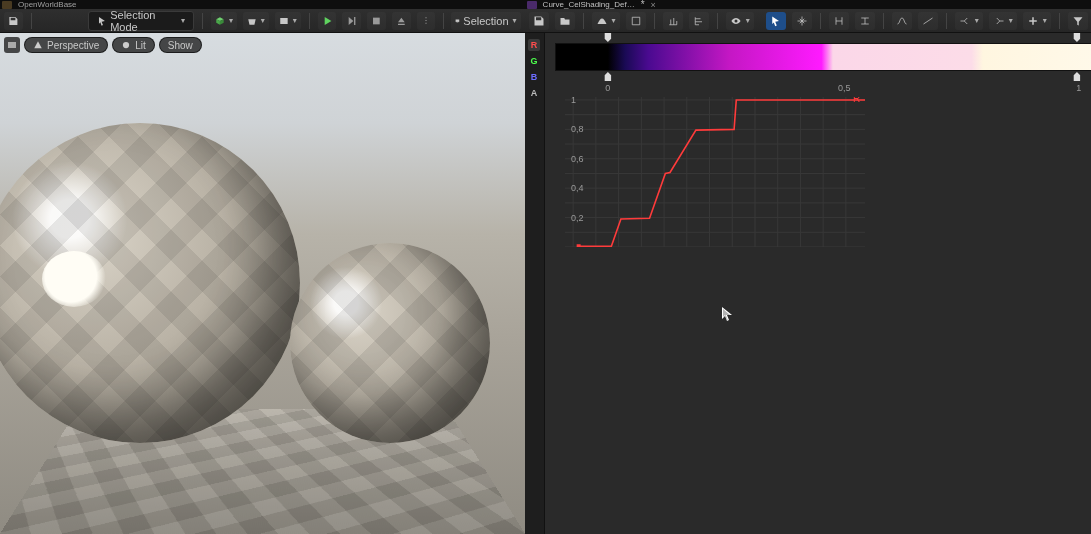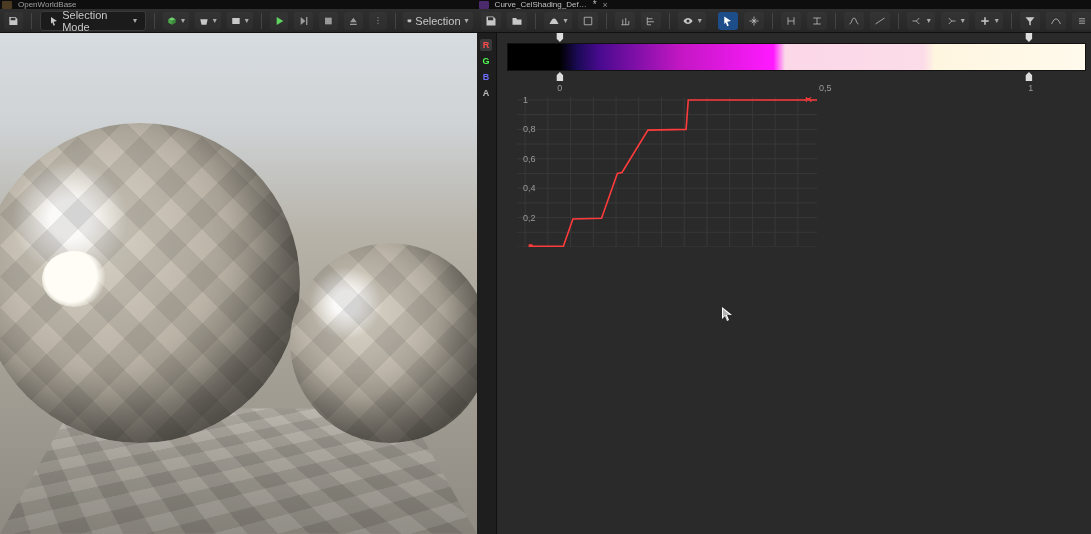--- a/index.html
+++ b/index.html
@@ -46,21 +46,21 @@
     min-width: 18px;
     padding: 0 4px;
     display:flex; align-items:center; justify-content:center;
     gap:3px;
     border-radius:3px;
     background: rgba(255,255,255,0.03);
     cursor:pointer;
   }
   .tbtn svg { width:12px; height:12px; }
   .tbtn .chev { font-size:8px; color:#aaa; margin-left:1px;}
-  .selmode { background:#1b1b1b; border:1px solid #3a3a3a; padding:0 8px; height:20px;}
+  .selmode { background:#1b1b1b; border:1px solid #3a3a3a; padding:0 8px; height:20px;margin-left:48px;}
   .sep { width:1px; height:16px; background:#444; margin:0 2px;}
   .play svg path{fill:#5fd35f;}
   .spacer{flex:1;}
 
   
   .viewport {
     flex:1;
     position:relative;
     background: linear-gradient(#d7dce0 0%, #cfd3d6 18%, #b7b3a9 40%, #a9a49a 60%, #8f8b82 100%);
     overflow:hidden;
@@ -240,20 +240,42 @@
       <span class="chev">▾</span>
     </div>
   </div>
 
   <div class="viewport">
     <div class="floor"></div>
     <div class="sphere checker sphere1"></div>
     <div class="sphere checker sphere2"></div>
     <div class="highlight"></div>
 
+    <div class="vp-overlay">
+      <div class="vp-menu">
+        <svg width="10" height="10" viewBox="0 0 10 10">
+            <path stroke="#ccc" stroke-width="1.4" d="M1 3h8M1 5h8M1 7h8"></path>
+          </svg>
+      </div>
+      <div class="vp-pill">
+        <svg width="10" height="10" viewBox="0 0 16 16">
+            <path fill="#ccc" d="M2 13L8 2l6 11H2z"></path>
+          </svg>
+        <span>Perspective</span>
+      </div>
+      <div class="vp-pill">
+        <svg width="10" height="10" viewBox="0 0 16 16">
+            <circle fill="#ccc" cx="8" cy="8" r="5"></circle>
+          </svg>
+        <span>Lit</span>
+      </div>
+      <div class="vp-pill">
+        <span>Show</span>
+      </div>
+    </div>
   </div>
 </div>
 
 <div class="divider"></div>
 
 <div class="panel-right">
   <div class="tabstrip right">
     <span class="icon" style="background:#4a2a6a"></span>
     <span class="tablabel">Curve_CelShading_Def…</span>
     <span style="color:#bbb;font-size:10px">*</span>
@@ -389,21 +411,21 @@
             <div class="tick" style="left: calc(90.2% - 8.04px);"></div>
           </div>
         <div class="gradient-strip" style="margin:0 10px;"></div>
         <div class="tick-row" id="botticks" style="height:10px">
             <div class="tick bot" style="left: calc(9.2% + 8.16px);"></div>
             <div class="tick bot" style="left: calc(90.2% - 8.04px);"></div>
           </div>
       </div>
       <div class="axis-row" id="xaxis" style="margin:0 10px;">
           <span class="axis-lbl" style="left: 9.2%;">0</span>
-          <span class="axis-lbl" style="left: 50%; margin-left: 29px;">0,5</span>
+          <span class="axis-lbl" style="left: 50%;">0,5</span>
           <span class="axis-lbl" style="left: 90.5%;">1</span>
         </div>
 
       <svg id="graph" class="graph" style="top:64px;">
           <g class="grid">
             <line x1="8.181818181818182" y1="0" x2="8.181818181818182" y2="150"></line>
             <line x1="30.909090909090903" y1="0" x2="30.909090909090903" y2="150"></line>
             <line x1="53.63636363636363" y1="0" x2="53.63636363636363" y2="150"></line>
             <line x1="76.36363636363637" y1="0" x2="76.36363636363637" y2="150"></line>
             <line x1="99.09090909090907" y1="0" x2="99.09090909090907" y2="150"></line>

